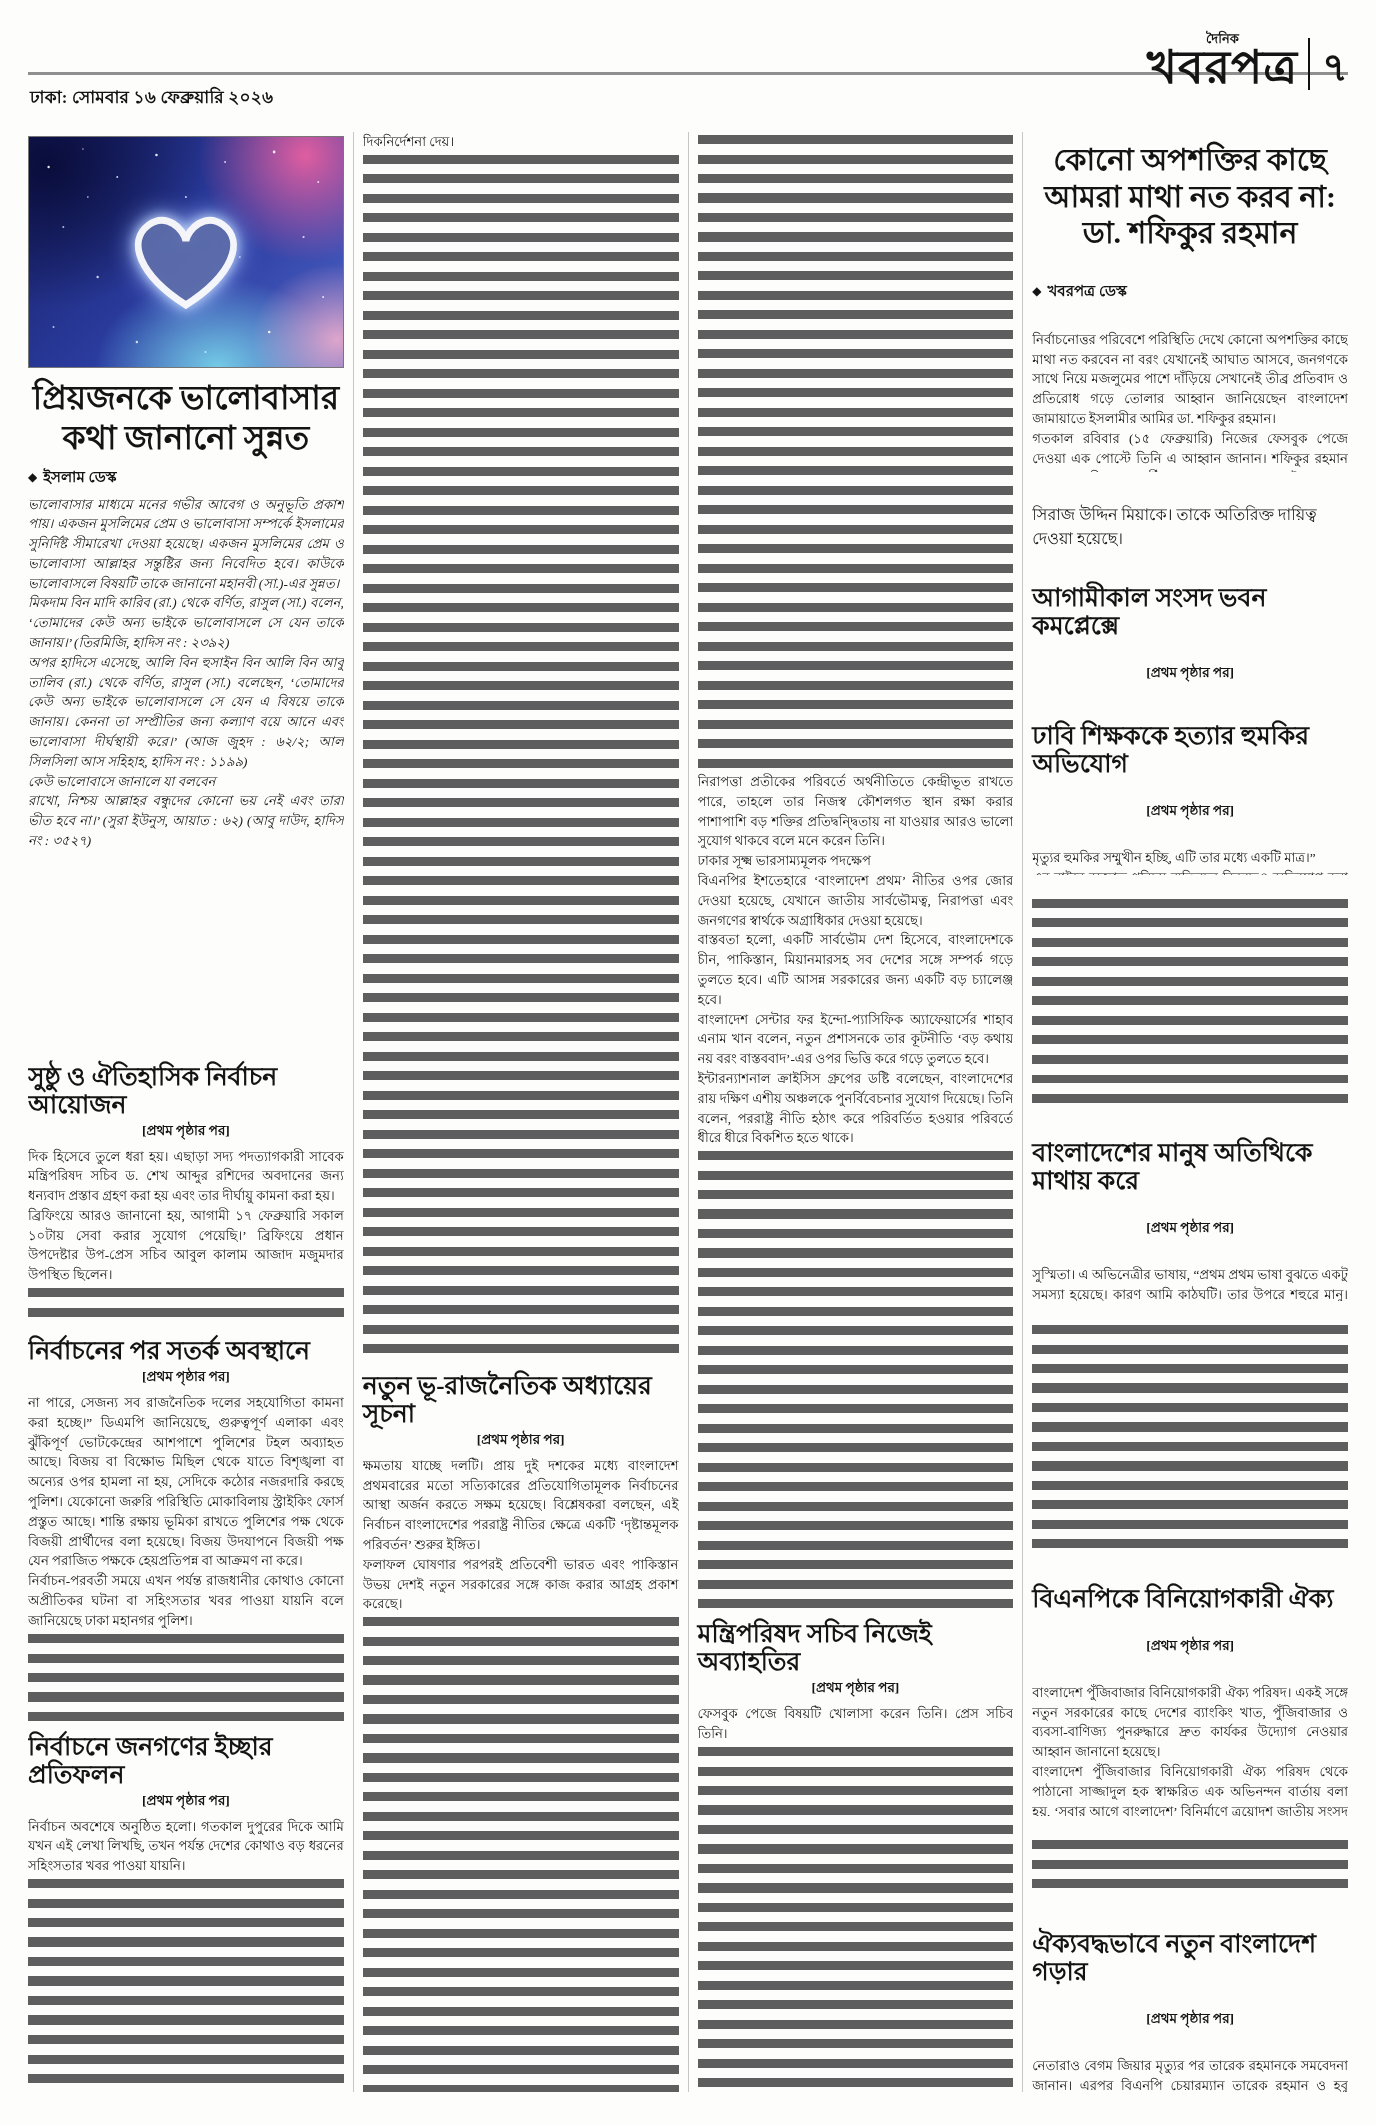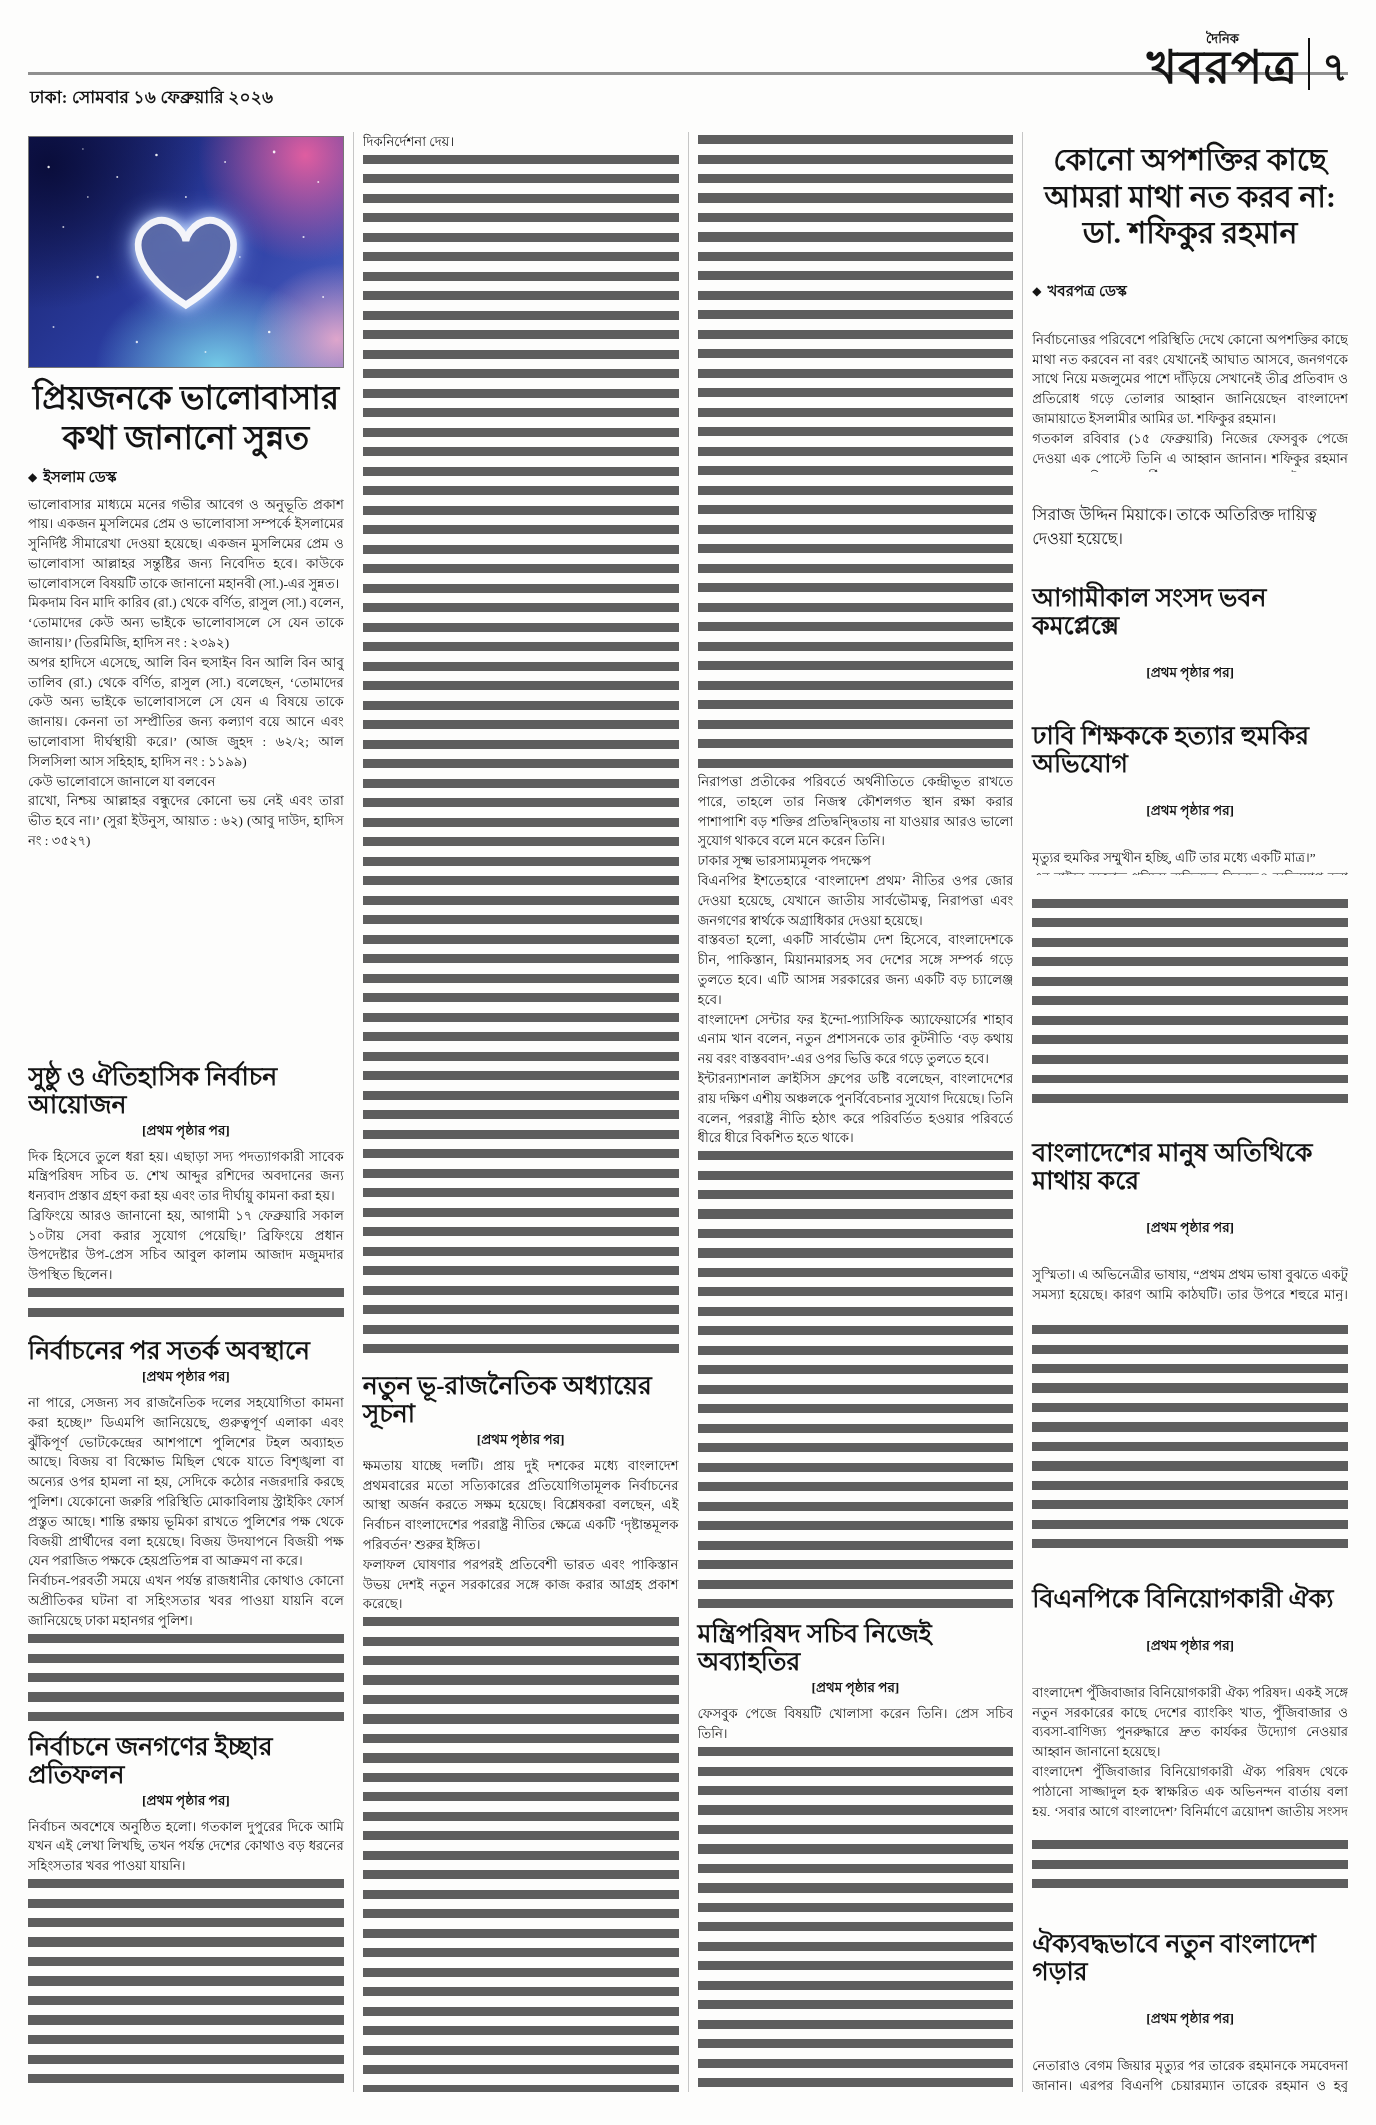--- a/index.html
+++ b/index.html
@@ -97,21 +97,21 @@
           </g>
           <path d="M160 168 C112 138 100 104 122 88 C140 75 158 92 160 104 C162 92 180 75 198 88 C220 104 208 138 160 168 Z" fill="rgba(25,35,110,0.55)" stroke="#ffffff" stroke-width="7" opacity="0.95" style="filter:drop-shadow(0 0 6px #cfe6ff) drop-shadow(0 0 12px #9db8ff);"></path>
         </svg>
       </div>
 
       <div class="h1">প্রিয়জনকে ভালোবাসার কথা জানানো সুন্নত</div>
       <div class="byline">
         <span class="dia">◆</span>
         <span>ইসলাম ডেস্ক</span>
       </div>
-      <div class="body" style="height:556px;">ভালোবাসার মাধ্যমে মনের গভীর আবেগ ও অনুভূতি প্রকাশ পায়। একজন মুসলিমের প্রেম ও ভালোবাসা সম্পর্কে ইসলামের সুনির্দিষ্ট সীমারেখা দেওয়া হয়েছে। একজন মুসলিমের প্রেম ও ভালোবাসা আল্লাহর সন্তুষ্টির জন্য নিবেদিত হবে। কাউকে ভালোবাসলে বিষয়টি তাকে জানানো মহানবী (সা.)-এর সুন্নত।
+      <div class="body" style="height:556px;font-style:italic;">ভালোবাসার মাধ্যমে মনের গভীর আবেগ ও অনুভূতি প্রকাশ পায়। একজন মুসলিমের প্রেম ও ভালোবাসা সম্পর্কে ইসলামের সুনির্দিষ্ট সীমারেখা দেওয়া হয়েছে। একজন মুসলিমের প্রেম ও ভালোবাসা আল্লাহর সন্তুষ্টির জন্য নিবেদিত হবে। কাউকে ভালোবাসলে বিষয়টি তাকে জানানো মহানবী (সা.)-এর সুন্নত।
 মিকদাম বিন মাদি কারিব (রা.) থেকে বর্ণিত, রাসুল (সা.) বলেন, ‘তোমাদের কেউ অন্য ভাইকে ভালোবাসলে সে যেন তাকে জানায়।’ (তিরমিজি, হাদিস নং : ২৩৯২)
 অপর হাদিসে এসেছে, আলি বিন হুসাইন বিন আলি বিন আবু তালিব (রা.) থেকে বর্ণিত, রাসুল (সা.) বলেছেন, ‘তোমাদের কেউ অন্য ভাইকে ভালোবাসলে সে যেন এ বিষয়ে তাকে জানায়। কেননা তা সম্প্রীতির জন্য কল্যাণ বয়ে আনে এবং ভালোবাসা দীর্ঘস্থায়ী করে।’ (আজ জুহদ : ৬২/২; আল সিলসিলা আস সহিহাহ, হাদিস নং : ১১৯৯)
 কেউ ভালোবাসে জানালে যা বলবেন
 রাখো, নিশ্চয় আল্লাহর বন্ধুদের কোনো ভয় নেই এবং তারা ভীত হবে না।’ (সুরা ইউনুস, আয়াত : ৬২) (আবু দাউদ, হাদিস নং : ৩৫২৭)</div>
 
       <div class="h2">সুষ্ঠু ও ঐতিহাসিক নির্বাচন আয়োজন</div>
       <div class="cont">[প্রথম পৃষ্ঠার পর]</div>
       <div class="body">দিক হিসেবে তুলে ধরা হয়। এছাড়া সদ্য পদত্যাগকারী সাবেক মন্ত্রিপরিষদ সচিব ড. শেখ আব্দুর রশিদের অবদানের জন্য ধন্যবাদ প্রস্তাব গ্রহণ করা হয় এবং তার দীর্ঘায়ু কামনা করা হয়।
 ব্রিফিংয়ে আরও জানানো হয়, আগামী ১৭ ফেব্রুয়ারি সকাল ১০টায় সেবা করার সুযোগ পেয়েছি।’ ব্রিফিংয়ে প্রধান উপদেষ্টার উপ-প্রেস সচিব আবুল কালাম আজাদ মজুমদার উপস্থিত ছিলেন।</div>
       <div class="greek" style="height:40px;"></div>

